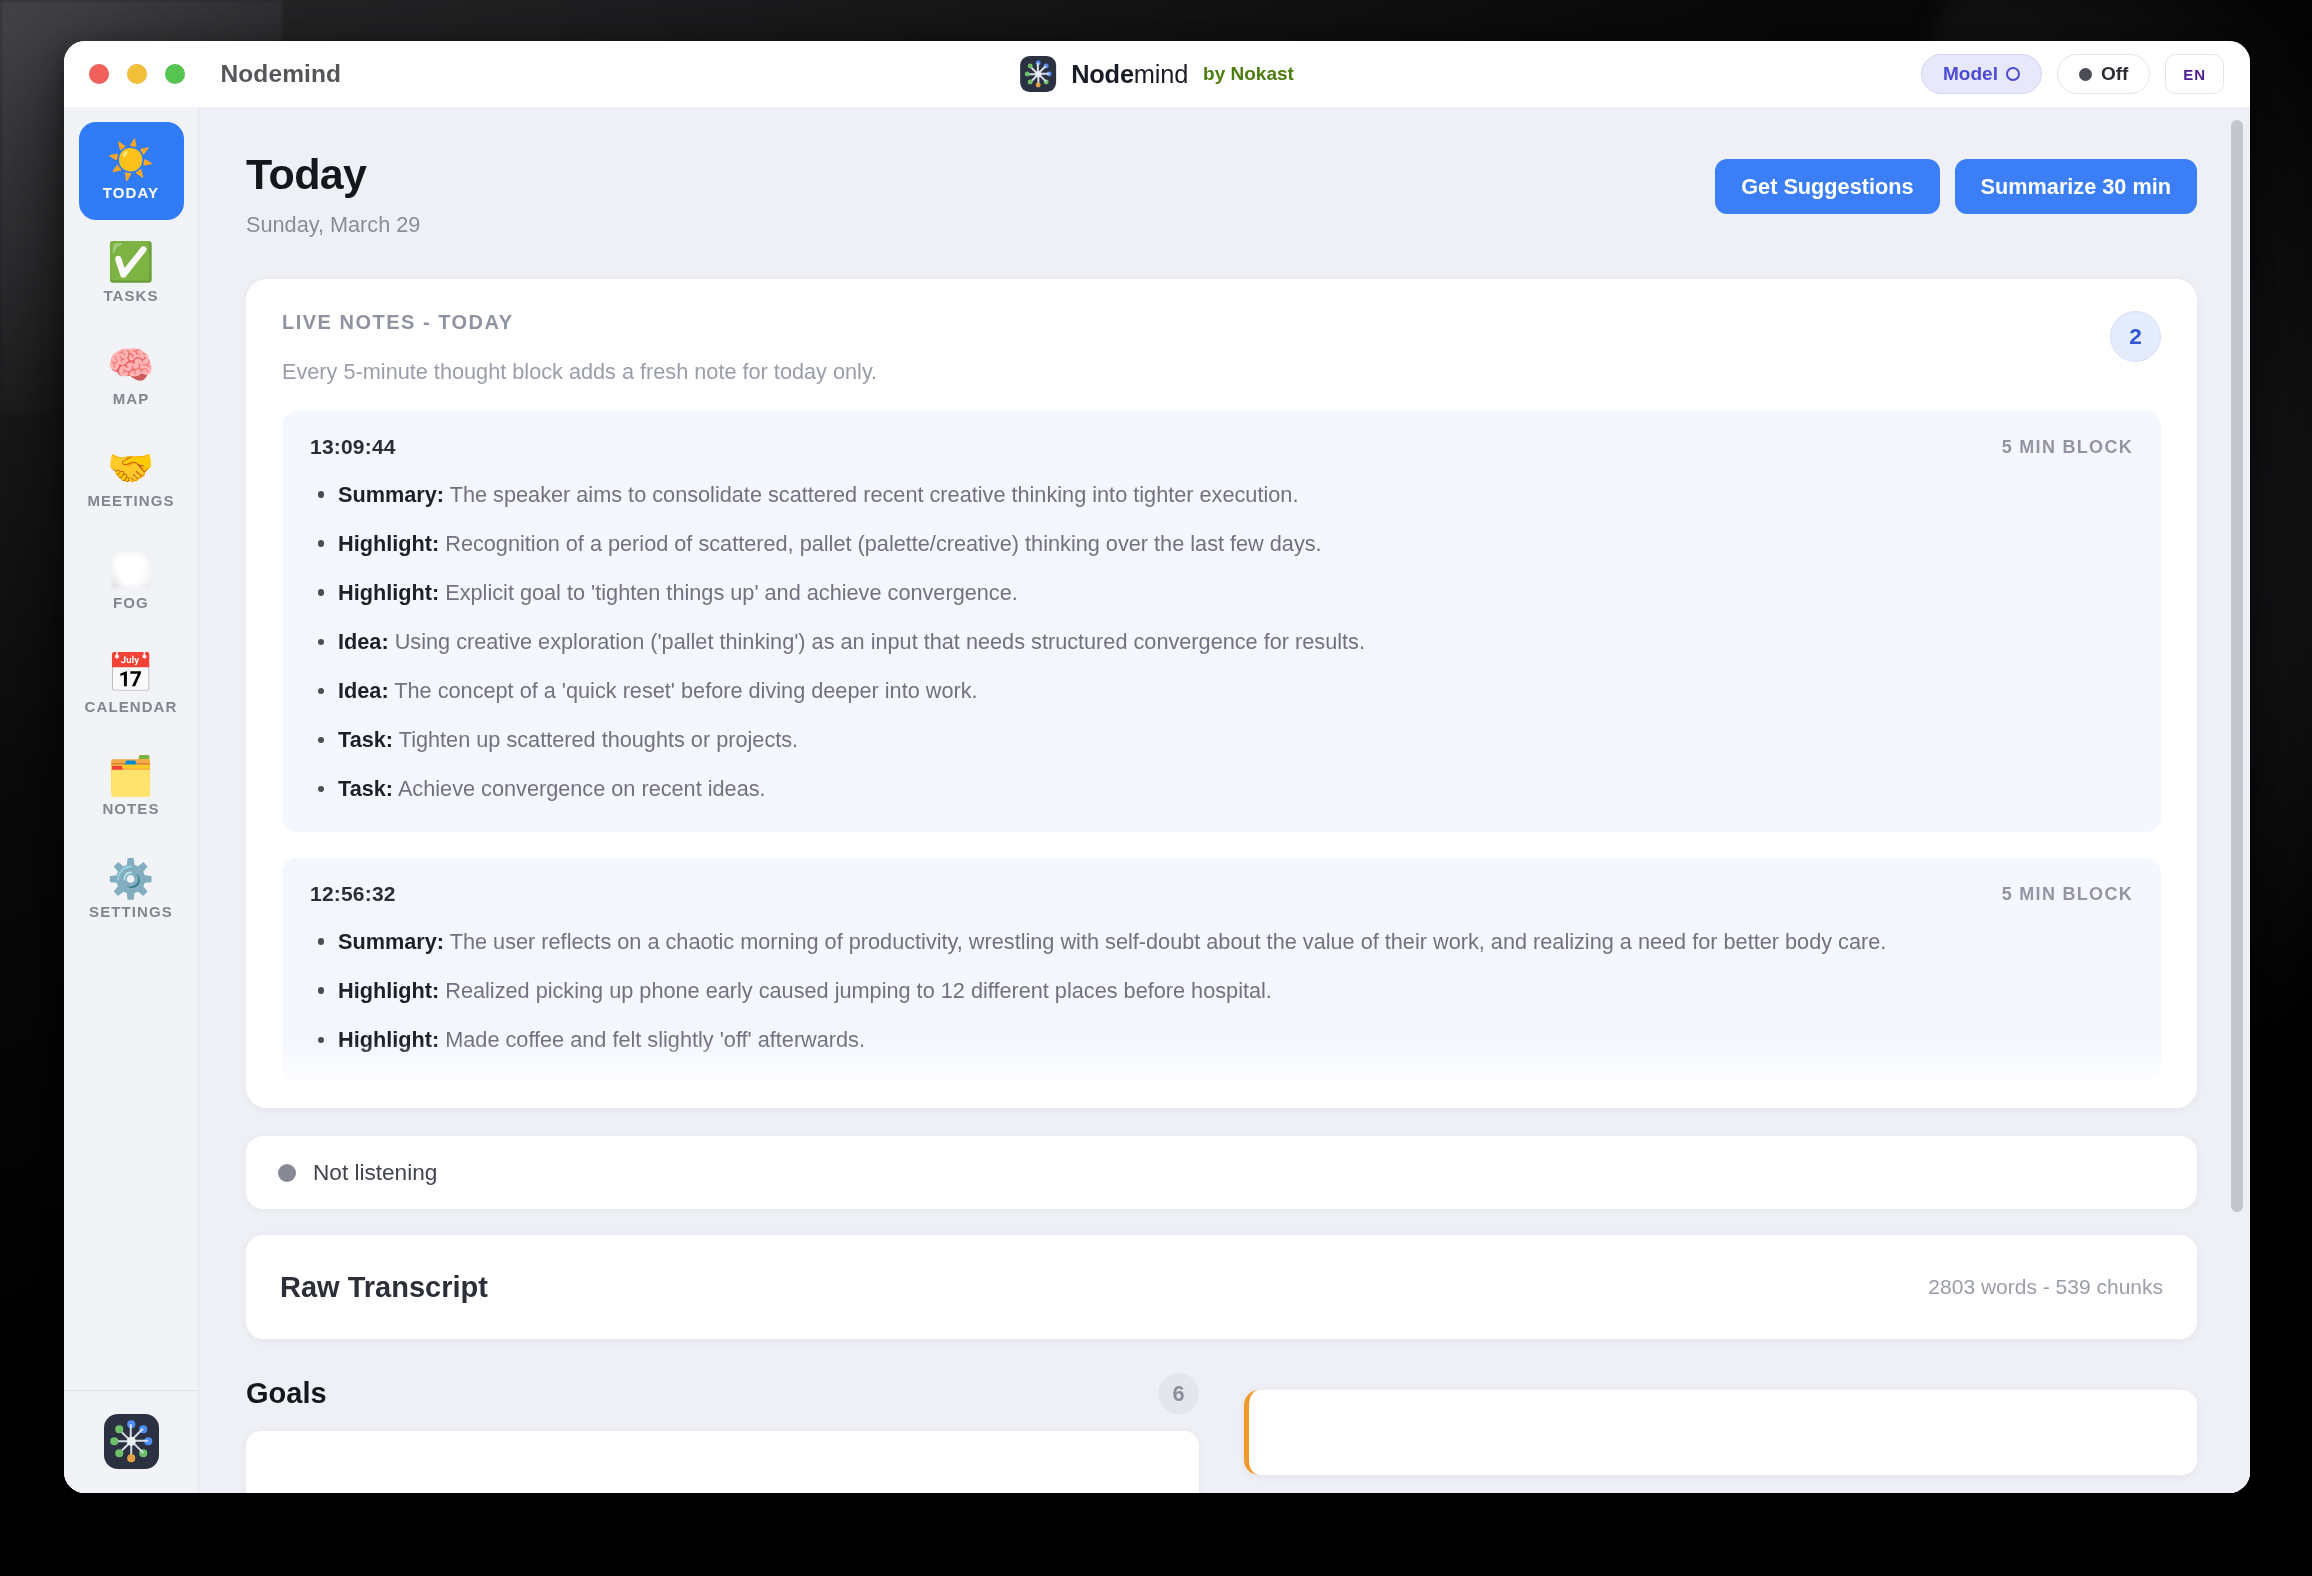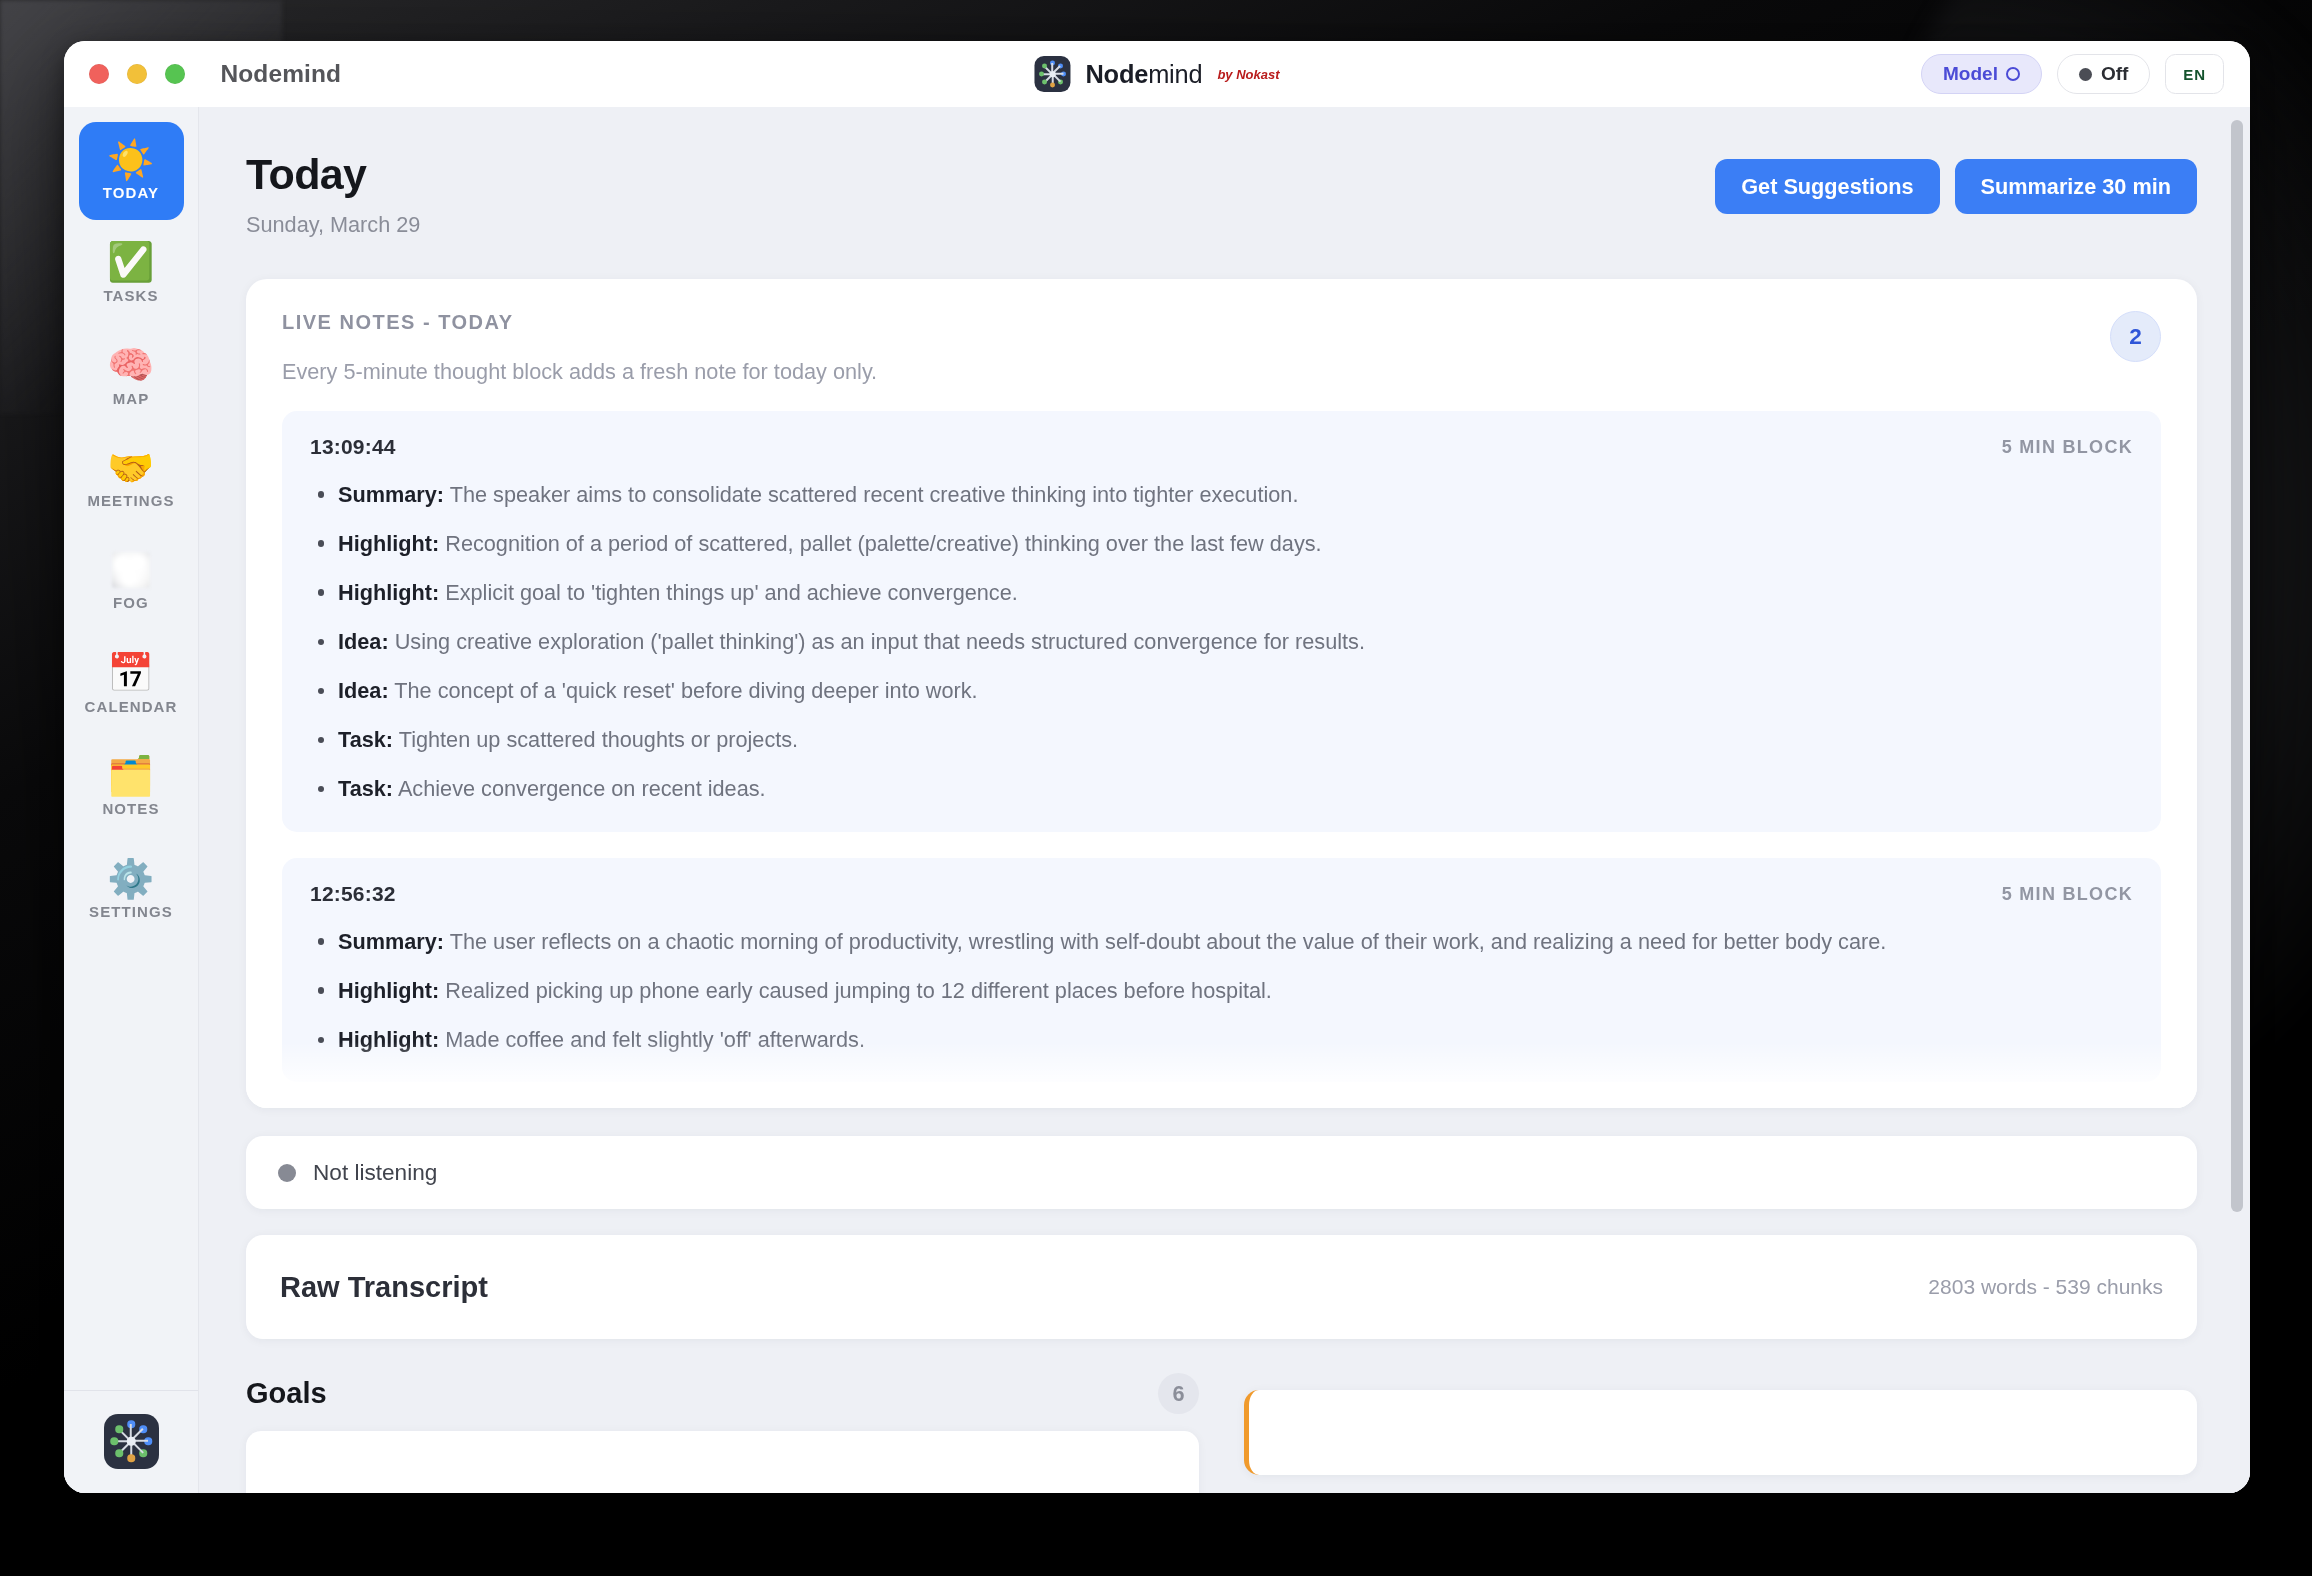--- a/index.html
+++ b/index.html
@@ -90,21 +90,21 @@
   }
   .brand-mark {
     width: 36px; height: 36px;
     border-radius: 9.4px;
     background: #2b3141;
     position: relative;
     flex: 0 0 36px;
   }
   .brand-name { font-size: 25.4px; color: #1a1d26; font-weight: 400; letter-spacing: -0.2px; }
   .brand-name b { font-weight: 700; }
-  .brand-by { font-size: 13px; font-weight: 700; font-style: italic; color: #b91c1c; }
+  .brand-by { font-size: 19px; font-weight: 700; color: #4d7c0f; }
 
   .title-right {
     margin-left: auto;
     display: flex;
     align-items: flex-end;
     gap: 15px;
   }
   .pill {
     display: flex; align-items: center; gap: 8.5px;
     height: 40px;
@@ -129,21 +129,21 @@
     color: #2b2d33;
   }
   .pill-off .statusdot {
     width: 13px; height: 13px; border-radius: 50%;
     background: #4b4d55;
   }
   .pill-lang {
     background: #fff;
     border: 0.9px solid #e3e4e9;
     border-radius: 10.4px;
-    color: #14532d;
+    color: #4c1d95;
     font-weight: 600;
     letter-spacing: 0.9px;
     height: 40px;
     padding: 0 17px;
     display: flex; align-items: center;
   }
 
   
   .shell { flex: 1; display: flex; min-height: 0; background: #eef0f5; }
 

